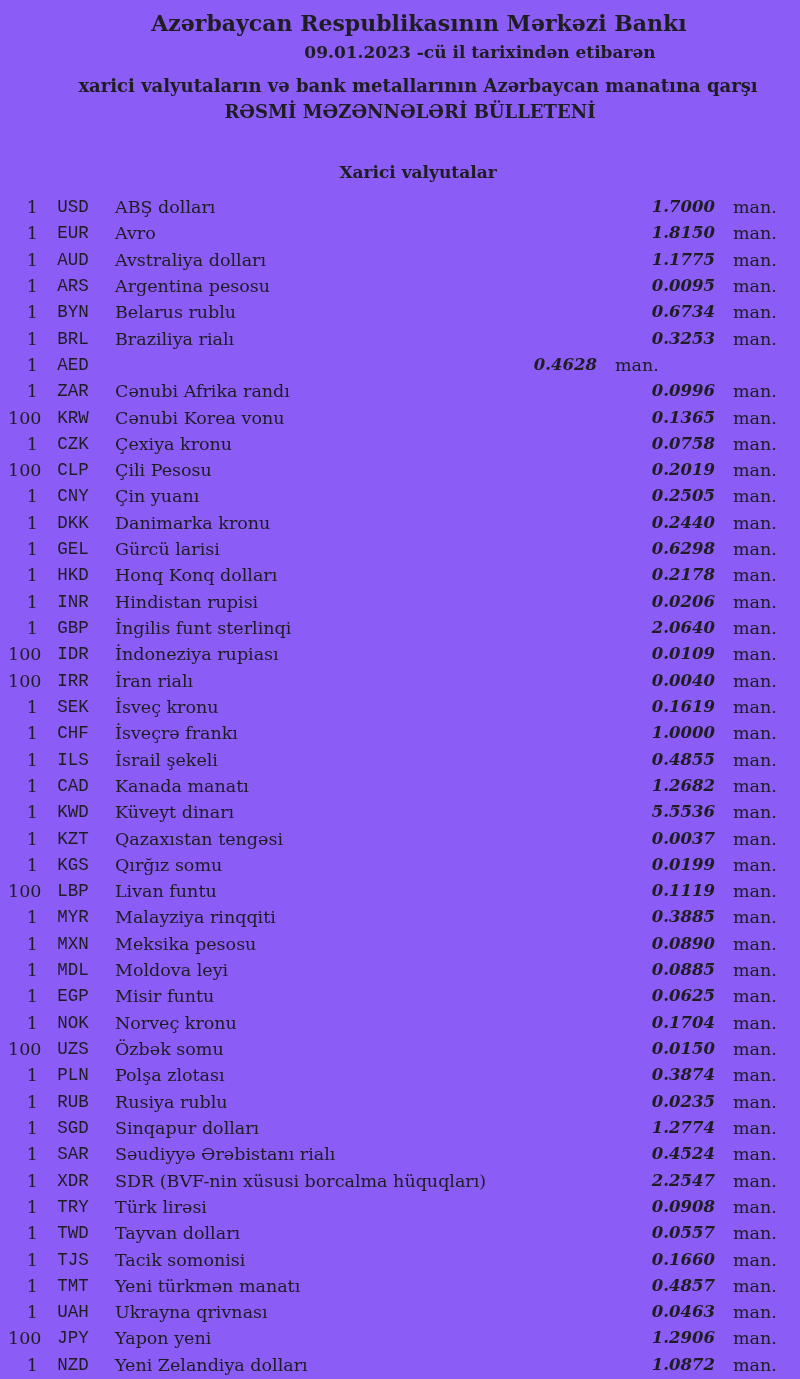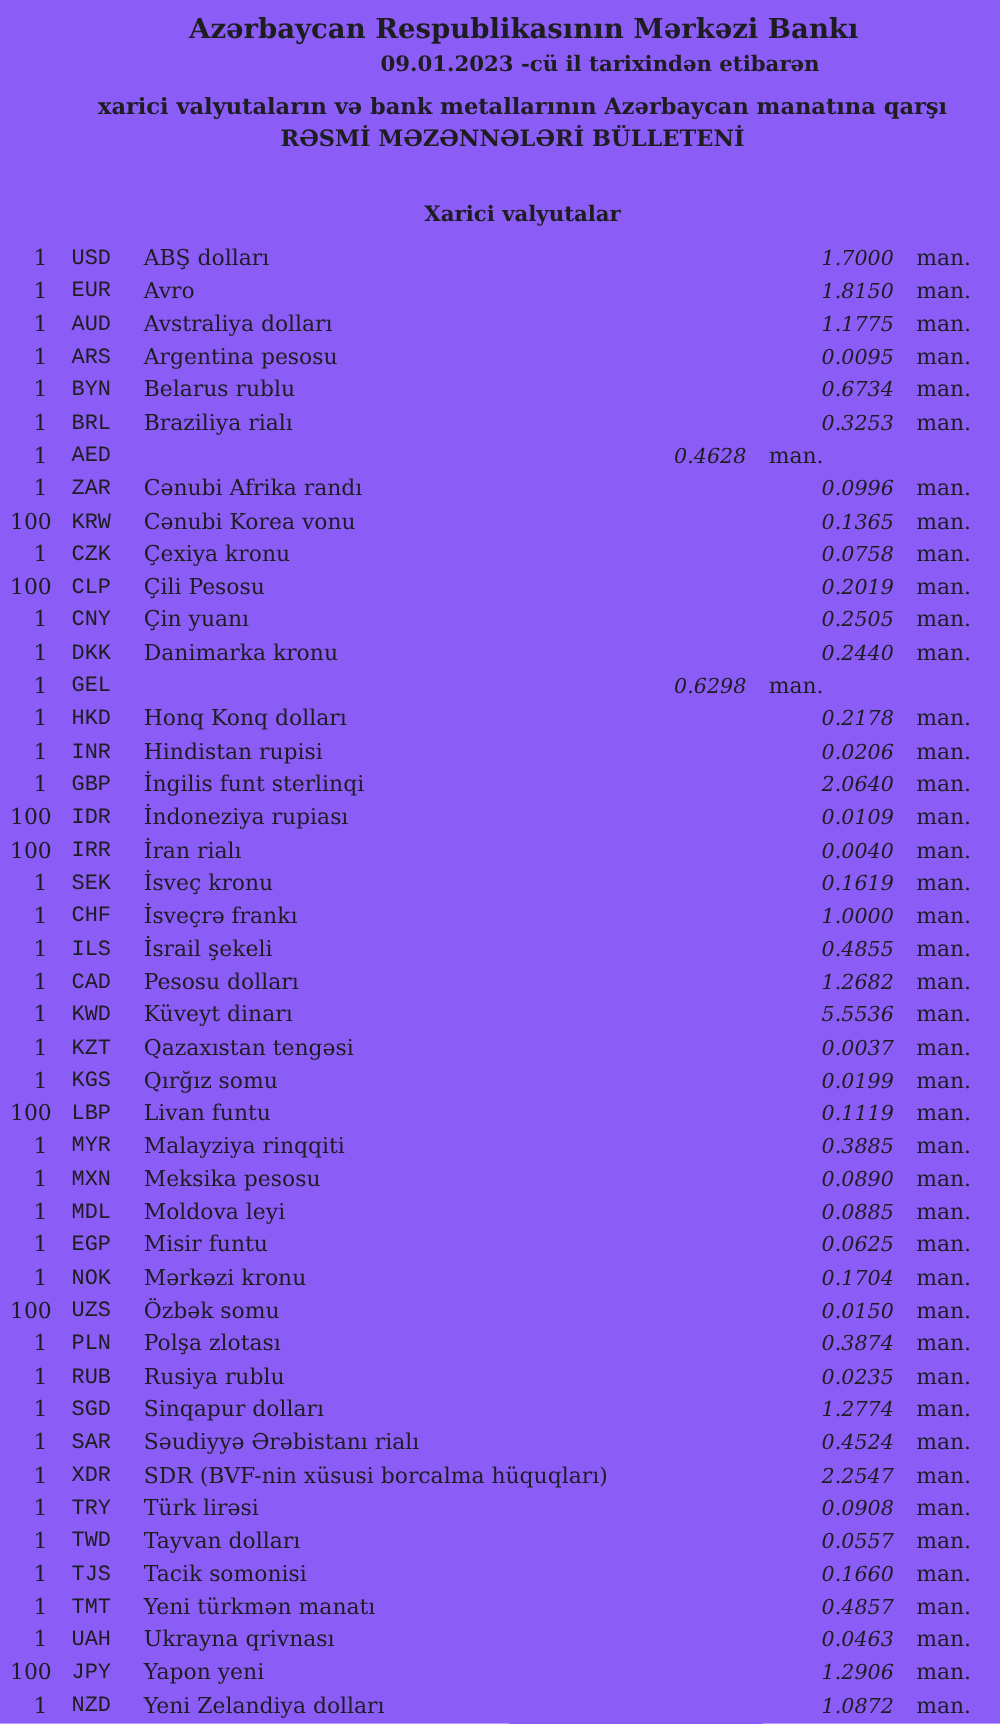--- a/index.html
+++ b/index.html
@@ -64,21 +64,21 @@
     line-height: 26.32px;
     font-size: 17.5px;
   }
   .cell { white-space: nowrap; overflow: visible; }
   .cell.qty  { text-align: right; }
   .cell.code { text-align: center; font-family: Liberation Mono, monospace; }
   .cell.name { padding-left: 7px; }
   .cell.rate {
     text-align: right;
     padding-right: 6px;
-    font-weight: normal;
+    font-weight: bold;
     font-style: italic;
     font-size: 16.5px;
   }
   .cell.unit { padding-left: 12px; }
 </style>
 </head>
 <body>
 
 <div class="page">
   <header>
@@ -177,20 +177,21 @@
       <div class="row">
         <span class="cell qty">1</span>
         <span class="cell code">DKK</span>
         <span class="cell name">Danimarka kronu</span>
         <span class="cell rate">0.2440</span>
         <span class="cell unit">man.</span>
       </div>
       <div class="row">
         <span class="cell qty">1</span>
         <span class="cell code">GEL</span>
+        <span class="cell name">Gürcü larisi</span>
         <span class="cell rate">0.6298</span>
         <span class="cell unit">man.</span>
       </div>
       <div class="row">
         <span class="cell qty">1</span>
         <span class="cell code">HKD</span>
         <span class="cell name">Honq Konq dolları</span>
         <span class="cell rate">0.2178</span>
         <span class="cell unit">man.</span>
       </div>
@@ -239,21 +240,21 @@
       <div class="row">
         <span class="cell qty">1</span>
         <span class="cell code">ILS</span>
         <span class="cell name">İsrail şekeli</span>
         <span class="cell rate">0.4855</span>
         <span class="cell unit">man.</span>
       </div>
       <div class="row">
         <span class="cell qty">1</span>
         <span class="cell code">CAD</span>
-        <span class="cell name">Pesosu dolları</span>
+        <span class="cell name">Kanada manatı</span>
         <span class="cell rate">1.2682</span>
         <span class="cell unit">man.</span>
       </div>
       <div class="row">
         <span class="cell qty">1</span>
         <span class="cell code">KWD</span>
         <span class="cell name">Küveyt dinarı</span>
         <span class="cell rate">5.5536</span>
         <span class="cell unit">man.</span>
       </div>
@@ -302,21 +303,21 @@
       <div class="row">
         <span class="cell qty">1</span>
         <span class="cell code">EGP</span>
         <span class="cell name">Misir funtu</span>
         <span class="cell rate">0.0625</span>
         <span class="cell unit">man.</span>
       </div>
       <div class="row">
         <span class="cell qty">1</span>
         <span class="cell code">NOK</span>
-        <span class="cell name">Mərkəzi kronu</span>
+        <span class="cell name">Norveç kronu</span>
         <span class="cell rate">0.1704</span>
         <span class="cell unit">man.</span>
       </div>
       <div class="row">
         <span class="cell qty">100</span>
         <span class="cell code">UZS</span>
         <span class="cell name">Özbək somu</span>
         <span class="cell rate">0.0150</span>
         <span class="cell unit">man.</span>
       </div>

